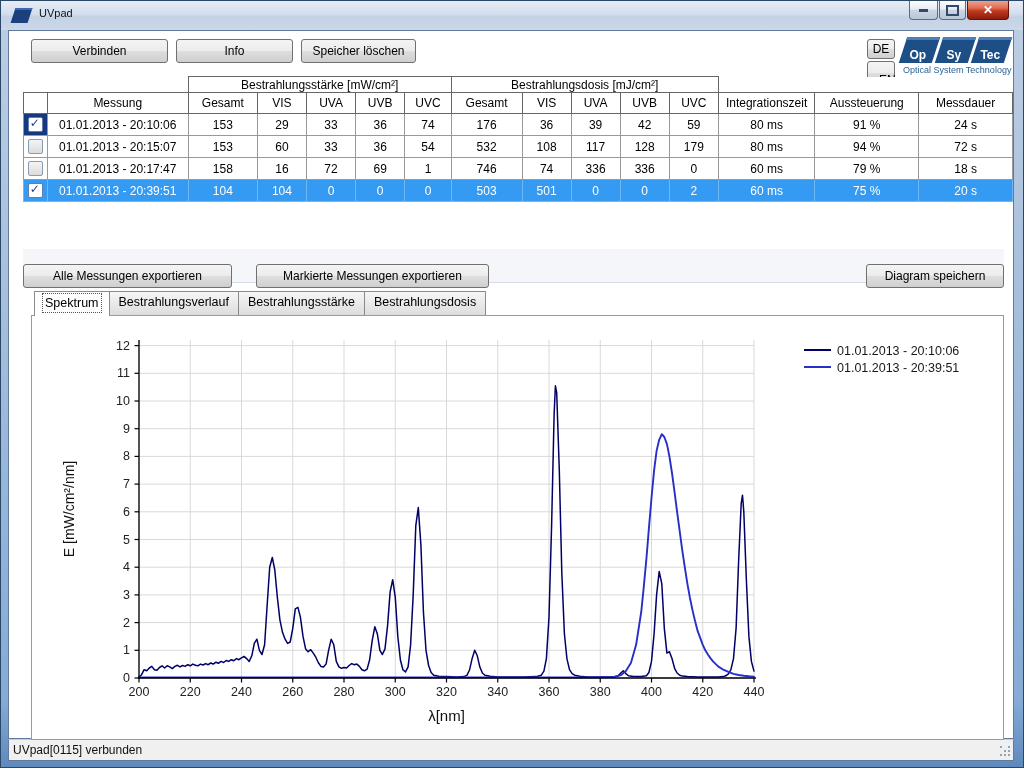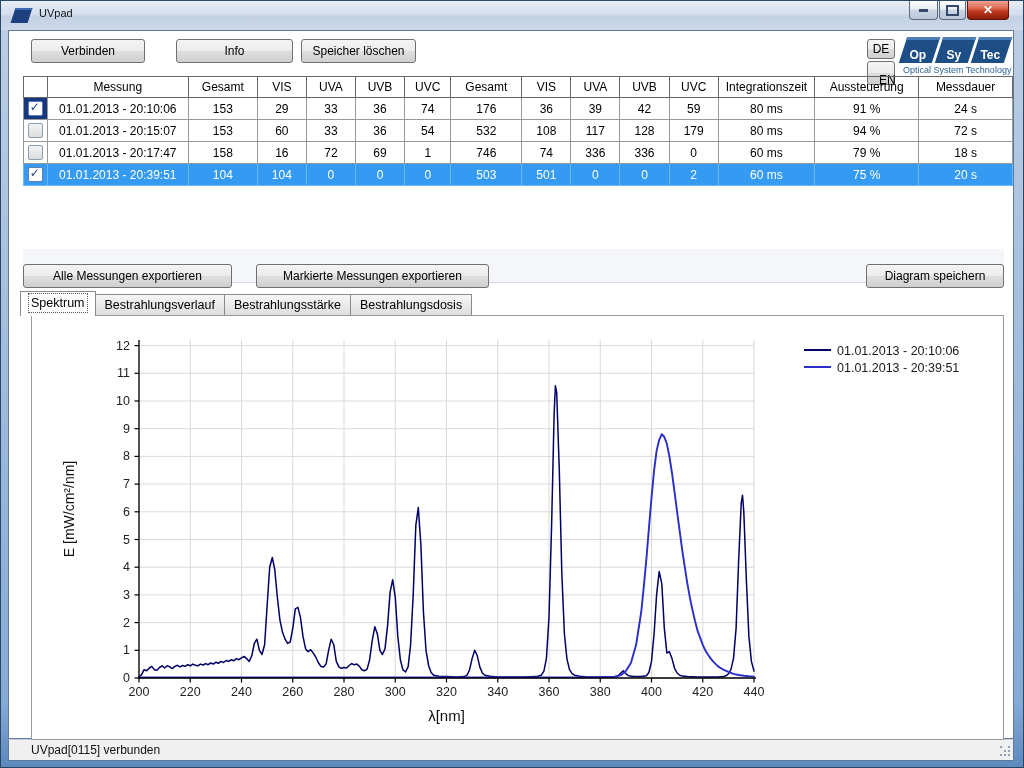--- a/index.html
+++ b/index.html
@@ -21,21 +21,21 @@
   .wbtn.close{width:42px;background:linear-gradient(180deg,#f0a290,#dd6a50 40%,#c03a1e 55%,#8c1d0b);
      border-color:#641306;color:#fff;font-size:12px;font-weight:bold}
   .glyph-min{width:9px;height:3px;background:#33486b}
   .glyph-max{width:9px;height:7px;border:2px solid #33486b}
   
   .client{position:absolute;left:8px;top:30px;width:1006px;height:709px;background:#fff;
      border:1px solid #61799a;box-sizing:border-box}
   .btn{position:absolute;height:24px;border:1px solid #707070;border-radius:3px;font-size:12px;color:#000;
      background:linear-gradient(180deg,#f4f4f4,#ececec 48%,#dedede 52%,#cfcfcf);
      font-family:inherit;padding:0 8px}
-  .btn-connect{left:22px;top:8px;width:114px}
+  .btn-connect{left:22px;top:8px;width:137px}
   .btn-info{left:167px;top:8px;width:117px}
   .btn-clear{left:292px;top:8px;width:115px}
   .btn-de{left:858px;top:8px;width:28px;height:20px;padding:0}
   .btn-en{left:858px;top:30px;width:28px;height:20px;padding:11px}
   
   .logo{position:absolute;left:894px;top:6px;width:112px;height:48px}
   .logo-row{display:flex;gap:3px}
   .logo-seg{width:33px;height:26px;background:#1d4e86;transform:skewX(-18deg);
      border-top:3px solid #4b7fb5;box-sizing:border-box;display:flex;align-items:flex-end;
      justify-content:center}
@@ -55,33 +55,33 @@
   .cbx{width:13px;height:13px;margin:0 auto;border:1px solid #8a9cb2;border-radius:2px;
      background:linear-gradient(180deg,#f4f4f4,#dcdcdc);position:relative}
   .cbx.on{background:#fff;border-color:#5d7eb5}
   .cbx.on::after{content:"✓";position:absolute;left:1px;top:-2px;font-size:12px;font-weight:bold;color:#1d3f8f}
   .tbl-empty{position:absolute;left:14px;top:218px;width:981px;height:33px;background:#f4f6fa;
      border-bottom:1px solid #d5dde8}
   
   .btn-exp-all{left:14px;top:233px;width:209px}
   .btn-exp-marked{left:247px;top:233px;width:233px}
   .btn-save-diag{left:857px;top:233px;width:138px}
-  .tabs{position:absolute;left:12px;top:260px;display:flex;align-items:flex-end;height:25px}
+  .tabs{position:absolute;left:26px;top:260px;display:flex;height:25px}
   .tab{border:1px solid #8a8a8a;border-bottom:none;background:linear-gradient(180deg,#f6f6f6,#dcdcdc);
      font-size:12.5px;padding:3px 9px 4px 9px;margin-left:-1px;color:#000}
   .tab.active{background:#fff;padding:4px 10px 6px 10px;position:relative;z-index:3}
   .tab.active .tlabel{outline:1px dotted #555;outline-offset:2px}
   
   .chart-panel{position:absolute;left:22px;top:284px;width:973px;height:425px;background:#fff;
      border:1px solid #9a9a9a;box-sizing:border-box;z-index:2}
   .chart-panel svg{display:block}
   
   .statusbar{position:absolute;left:8px;top:739px;width:1006px;height:22px;background:#f0f0f0;
      border:1px solid #61799a;border-top:1px solid #c6cdd6;box-sizing:border-box;font-size:12px;color:#111}
-  .status-text{position:absolute;left:22px;top:3px}
+  .status-text{position:absolute;left:4px;top:3px}
   .grip{position:absolute;right:1px;bottom:2px;width:12px;height:12px}
   .grip::before{content:"";position:absolute;left:0;top:0;width:2px;height:2px;background:#93a4b8;
      box-shadow:8px 0 #93a4b8,4px 4px #93a4b8,8px 4px #93a4b8,0 8px #93a4b8,4px 8px #93a4b8,8px 8px #93a4b8}
 </style>
 </head>
 <body>
 
 <div>
   <div class="titlebar">
     <div class="app-icon"></div>
@@ -133,20 +133,26 @@
           <col style="width: 72px;">
           <col style="width: 50px;">
           <col style="width: 50px;">
           <col style="width: 50px;">
           <col style="width: 50px;">
           <col style="width: 97px;">
           <col style="width: 105px;">
           <col style="width: 95px;">
         </colgroup>
         <thead>
+          <tr>
+            <td class="nb grp" colspan="2"></td>
+            <th class="grp" colspan="5">Bestrahlungsstärke [mW/cm²]</th>
+            <th class="grp" colspan="5">Bestrahlungsdosis [mJ/cm²]</th>
+            <td class="nb grp" colspan="3"></td>
+          </tr>
           <tr>
             <th class="colh"></th>
             <th class="colh">Messung</th>
             <th class="colh">Gesamt</th>
             <th class="colh">VIS</th>
             <th class="colh">UVA</th>
             <th class="colh">UVB</th>
             <th class="colh">UVC</th>
             <th class="colh">Gesamt</th>
             <th class="colh">VIS</th>

